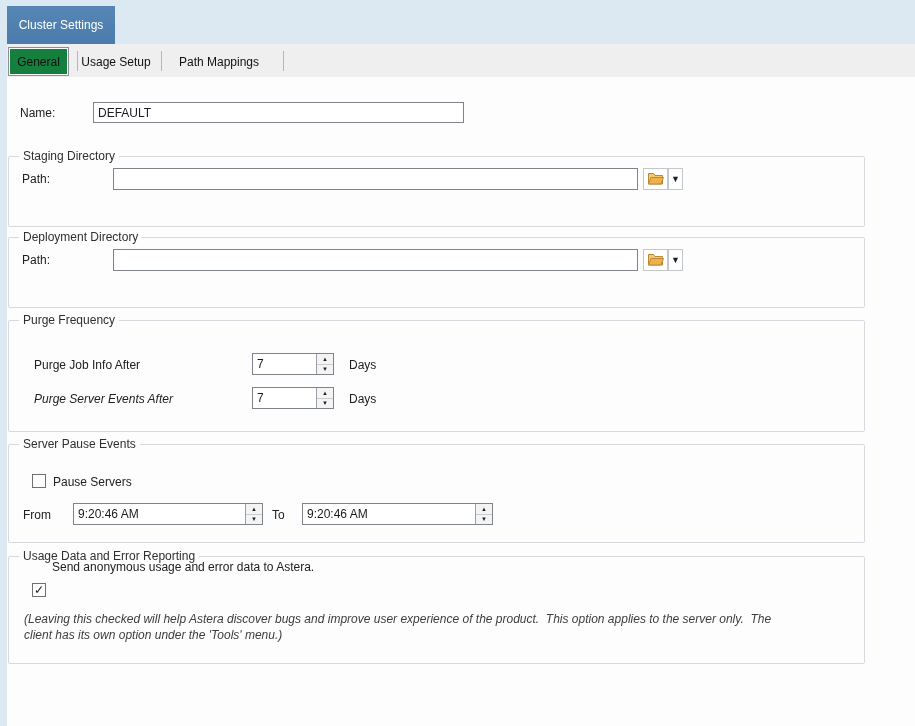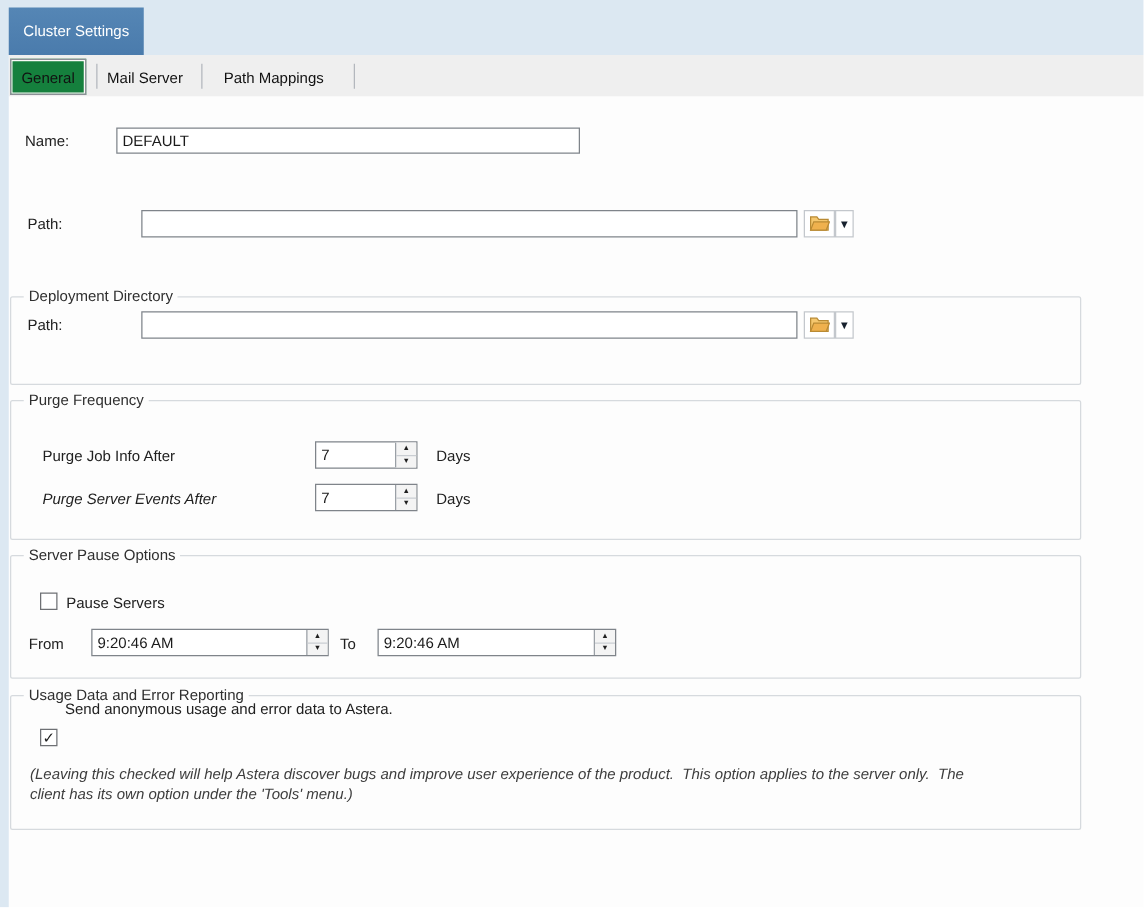--- a/index.html
+++ b/index.html
@@ -58,31 +58,34 @@
   </div>
 
   <div class="tab-strip"></div>
   <div class="left-strip"></div>
 
   <div class="tab selected" style="left:8px; width:61px;">
     <span>General</span>
   </div>
   <div class="tab-sep" style="left:77px;"></div>
   <div class="tab" style="left:80px; width:72px;">
-    <span>Mail Server</span>
+    <span>Usage Setup</span>
   </div>
   <div class="tab-sep" style="left:161px;"></div>
   <div class="tab" style="left:164px; width:110px;">
     <span>Path Mappings</span>
   </div>
   <div class="tab-sep" style="left:283px;"></div>
 
   <div class="lbl" style="left:20px; top:106px;">Name:</div>
   <input class="txt" style="left: 93px; top: 102px; width: 371px; height: 21px;" value="DEFAULT">
 
+  <div class="grp" style="top:156px; height:71px;">
+    <div class="grp-title">Staging Directory</div>
+  </div>
   <div class="lbl" style="left:22px; top:172px;">Path:</div>
   <input class="txt" style="left: 113px; top: 168px; width: 525px; height: 22px;" value="">
   <div class="btn" style="left:643px; top:168px; width:25px; height:22px;">
     <span>
       <svg width="17" height="14" viewBox="0 0 17 14">
         <path d="M1.5 2.5 h5 l1.5 2 h7.5 v8.5 h-14 z" fill="#f5c76e" stroke="#b98a33" stroke-width="1"></path>
         <path d="M4 6.5 h12.5 l-2.5 6.5 h-12.5 z" fill="#efb14e" stroke="#b98a33" stroke-width="1"></path>
       </svg>
     </span>
   </div>
@@ -124,21 +127,21 @@
   <div class="spin-wrap" style="left:252px; top:387px; width:82px; height:22px;">
     <div class="spin-value">7</div>
     <div class="spin-btn">
       <div class="spin-half up">▲</div>
       <div class="spin-half">▼</div>
     </div>
   </div>
   <div class="lbl" style="left:349px; top:392px;">Days</div>
 
   <div class="grp" style="top:444px; height:99px;">
-    <div class="grp-title">Server Pause Options</div>
+    <div class="grp-title">Server Pause Events</div>
   </div>
   <div class="chk" style="left:32px; top:474px;"></div>
   <div class="lbl" style="left:53px; top:475px;">Pause Servers</div>
 
   <div class="lbl" style="left:23px; top:508px;">From</div>
   <div class="spin-wrap" style="left:73px; top:503px; width:190px; height:22px;">
     <div class="spin-value">9:20:46 AM</div>
     <div class="spin-btn">
       <div class="spin-half up">▲</div>
       <div class="spin-half">▼</div>

